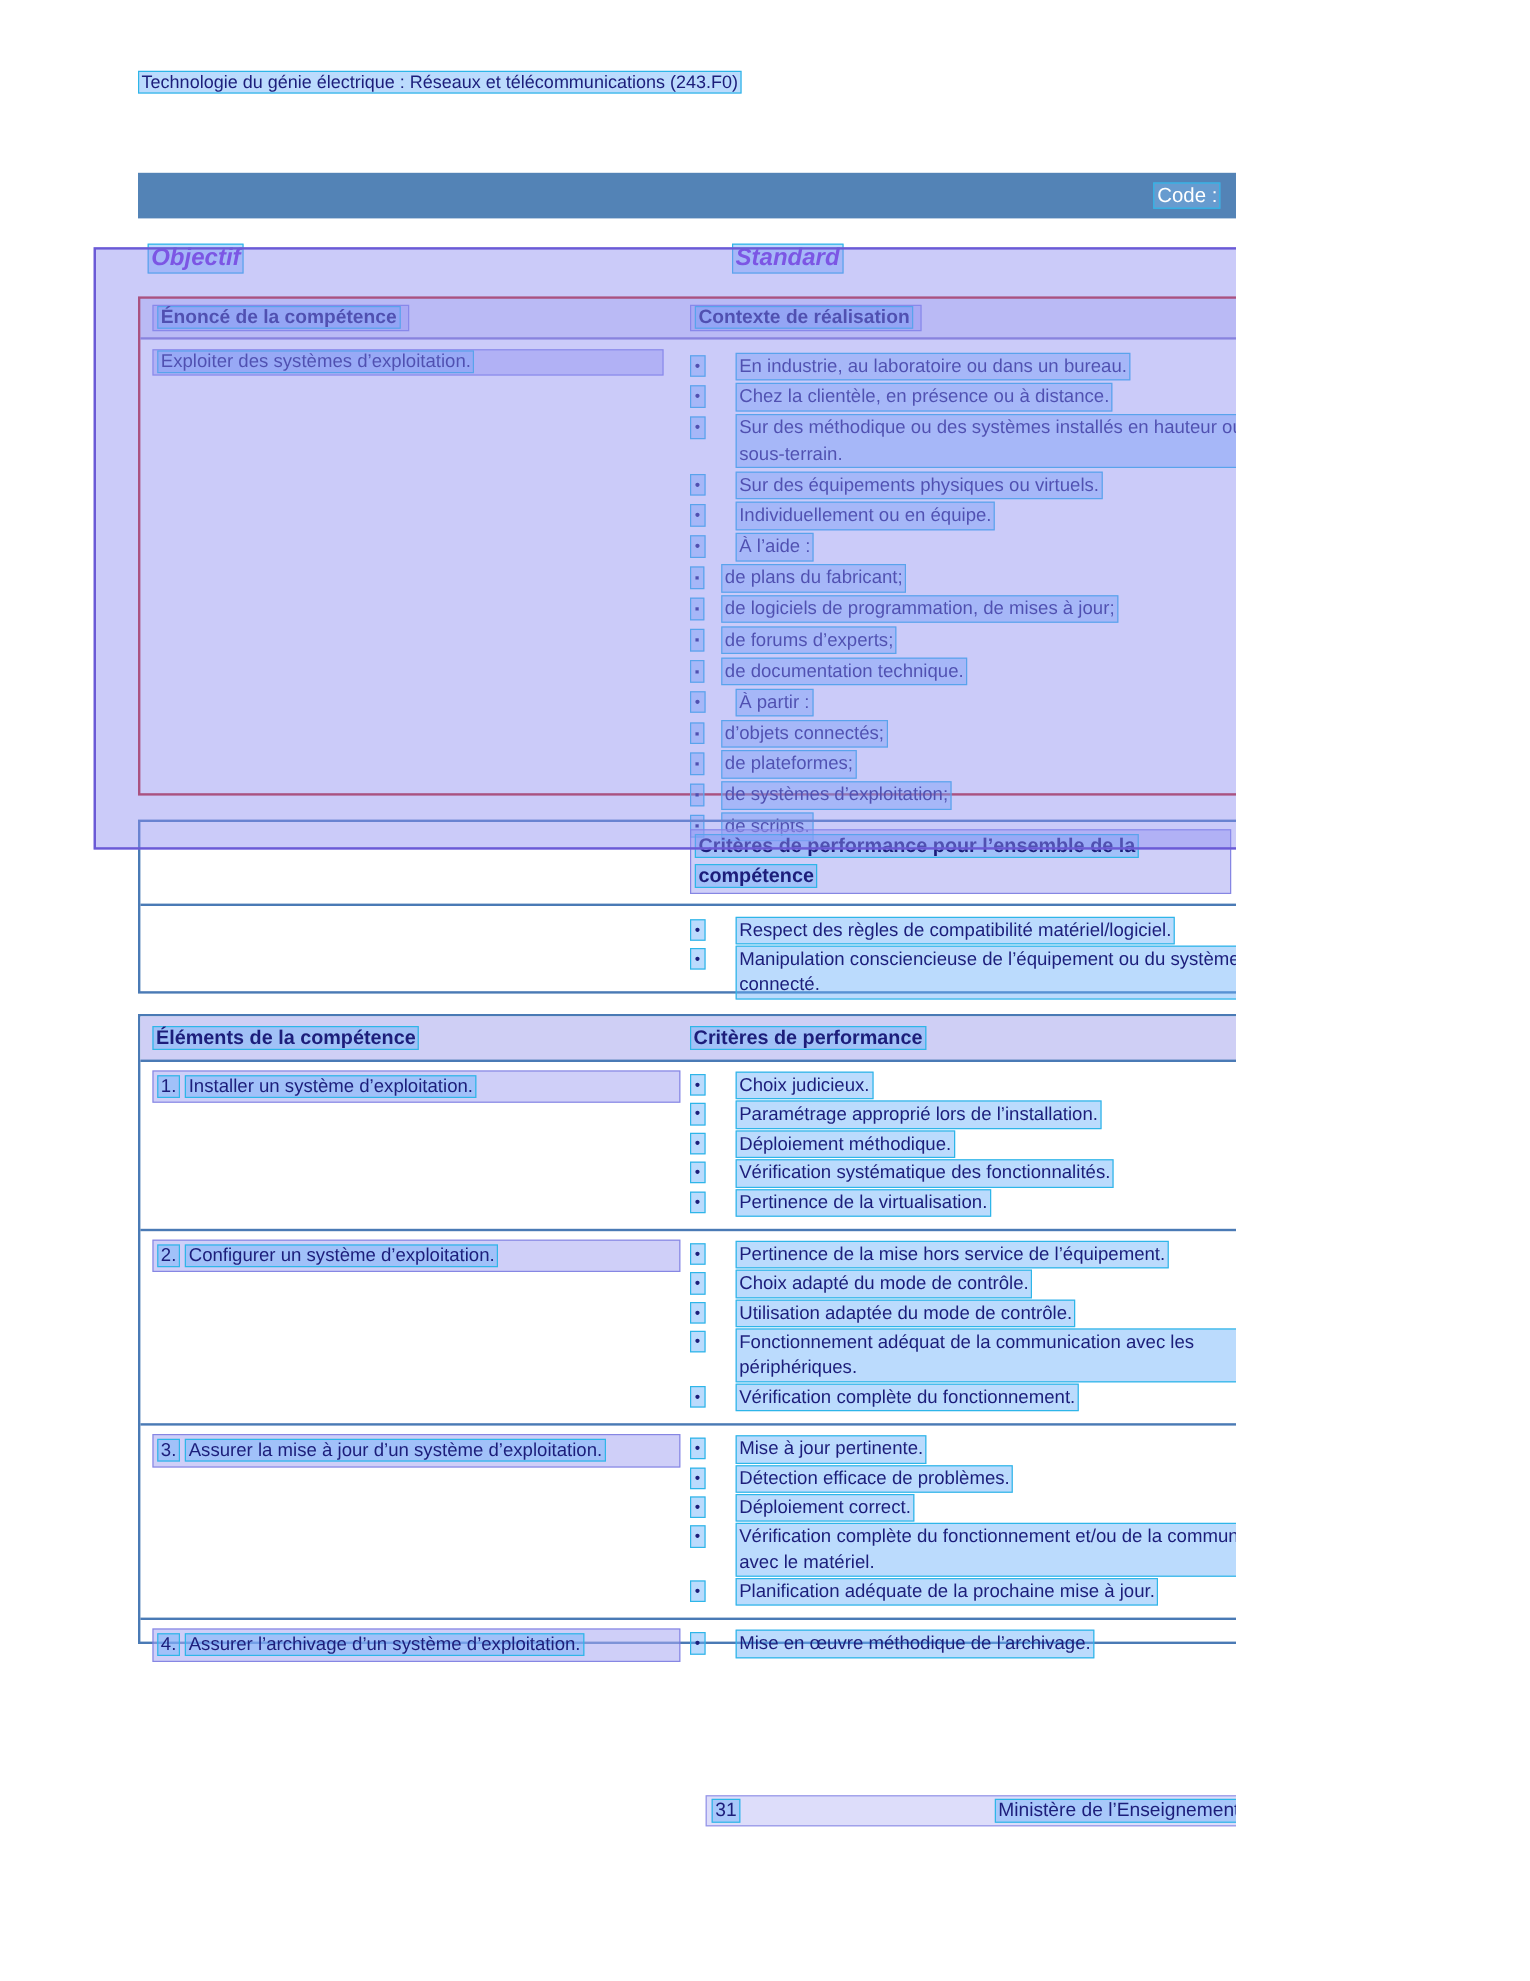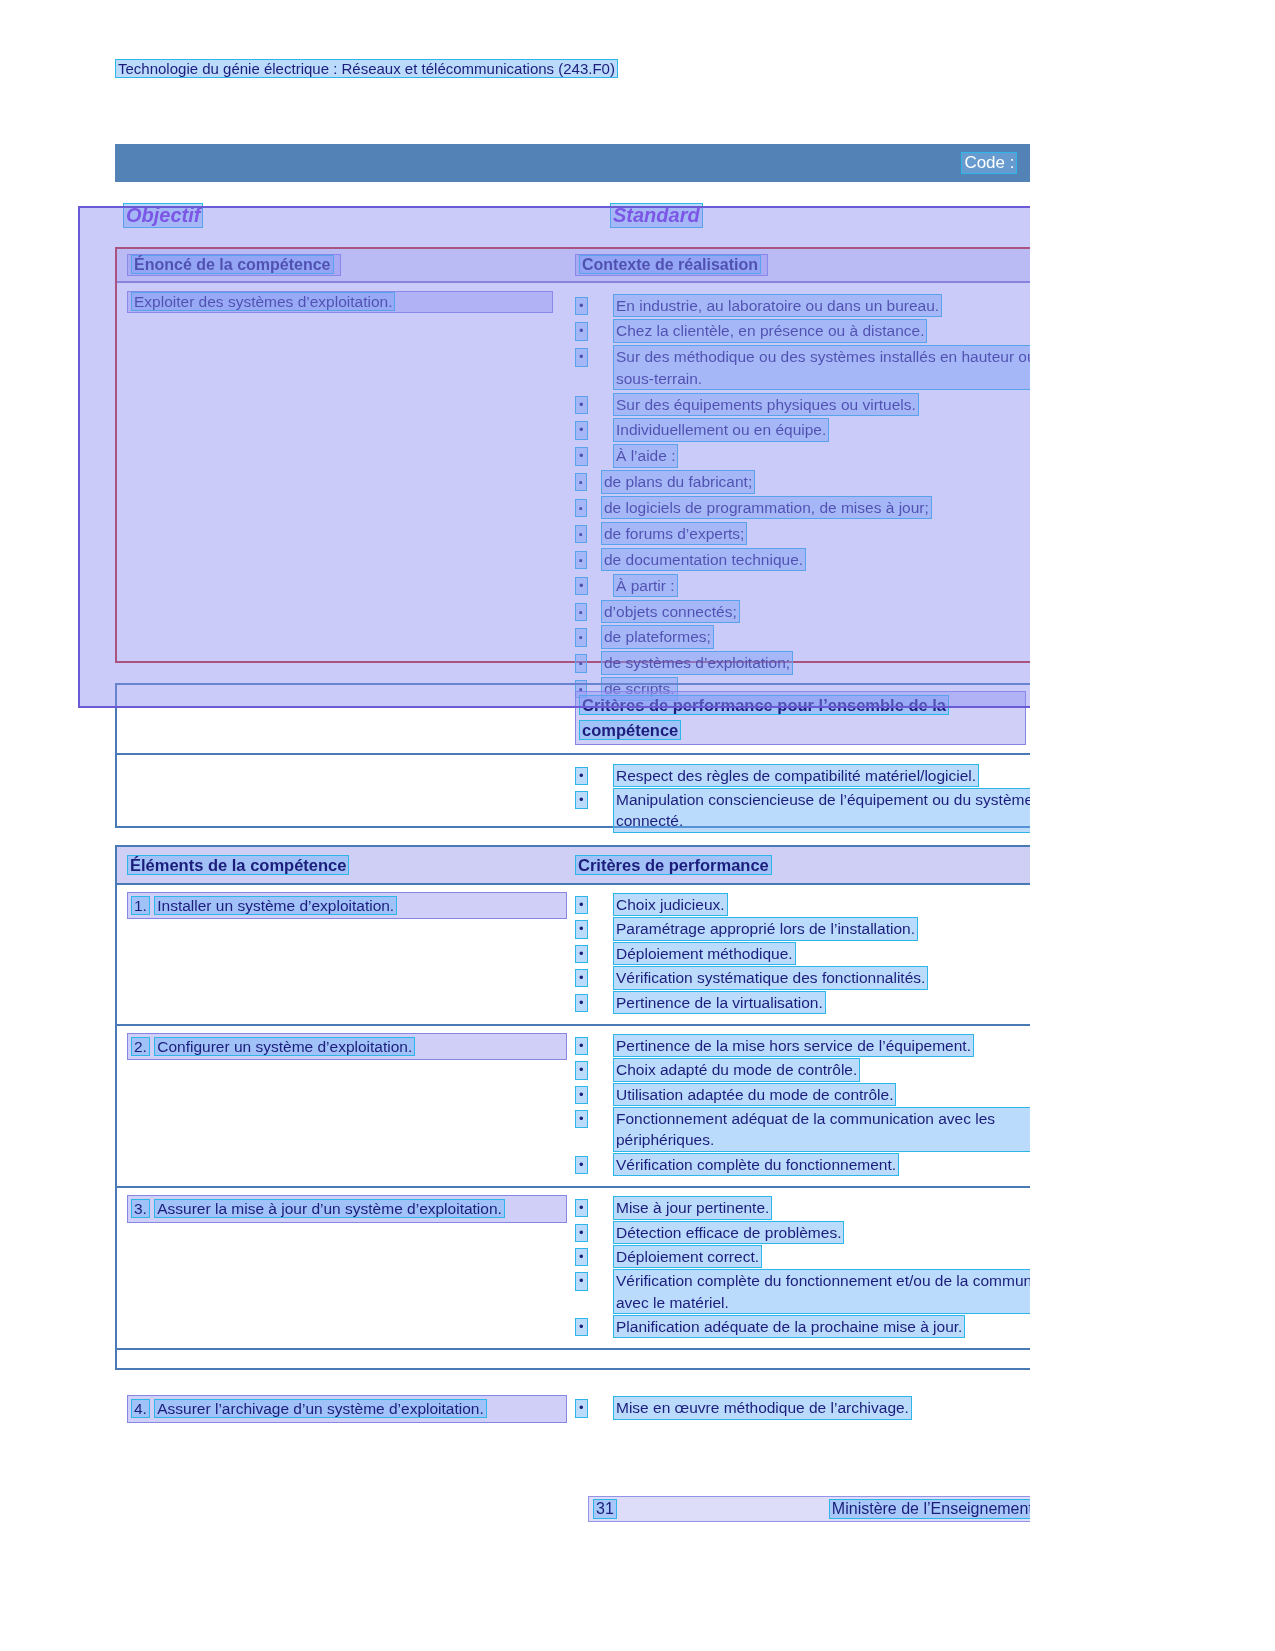--- a/index.html
+++ b/index.html
@@ -77,21 +77,21 @@
   
   .t3 {
     position:absolute; left:115px; top:845px; width:995px; height:525px;
     border:2px solid #4a7ab5; box-sizing:border-box; font-size:15.5px;
   }
   .t3-head {
     display:flex; height:36px; align-items:center; background:#cfcff5;
     border-bottom:2px solid #4a7ab5; font-weight:bold; font-size:16.5px;
   }
   .t3-row { display:flex; border-bottom:2px solid #4a7ab5; padding:7px 0 9px; }
-  .t3-row.last { border-bottom:none;margin-top:38px; }
+  .t3-row.last { border-bottom:none; }
   .row-el { display:flex; gap:12px; width:100%; box-sizing:border-box; padding:2px 6px 2px 3px; }
   .row-el .num { flex:0 0 auto; }
   .row-el .el-txt { max-width:330px; line-height:1.38; }
 
   
   .footer {
     position:absolute; left:588px; top:1496px; width:524px; height:26px;
     display:flex; align-items:center; justify-content:space-between;
     background:rgba(170,170,242,0.4); border:1px solid rgba(116,116,224,0.7);
     box-sizing:border-box; padding:0 4px; font-size:16px;

